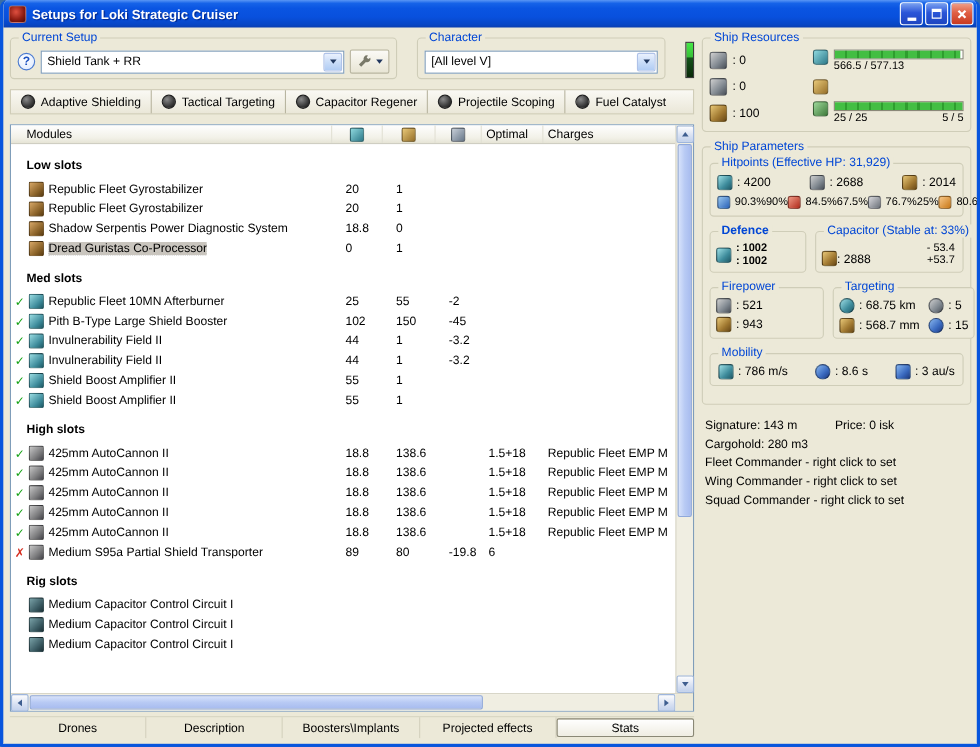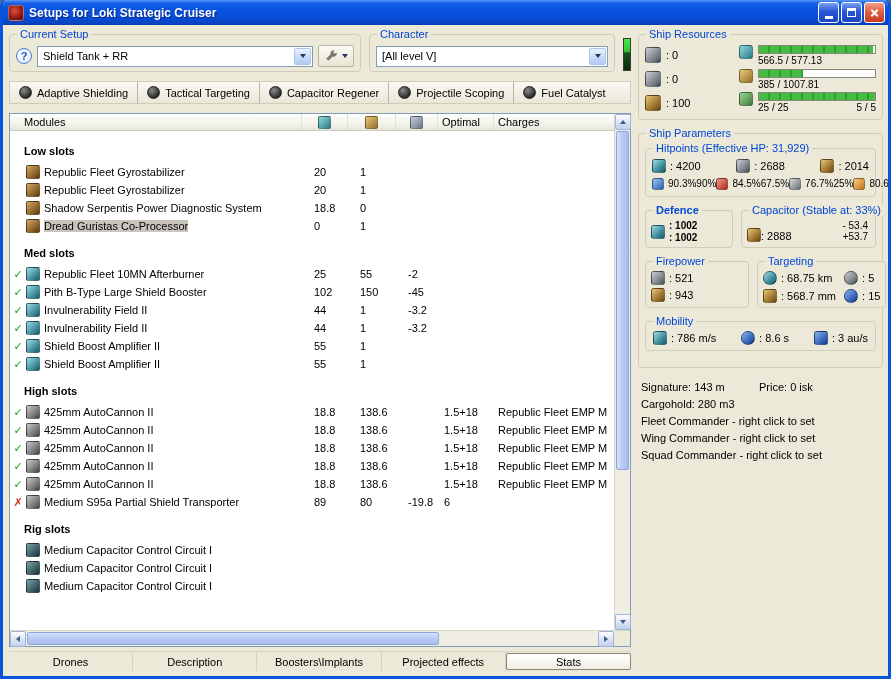--- a/index.html
+++ b/index.html
@@ -47,21 +47,21 @@
   .window-body { flex:1; display:flex; gap:7px; padding:4px 5px 5px 6px; min-height:0; }
   .left-col { width:622px; flex:none; display:flex; flex-direction:column; min-height:0; }
   .right-col { flex:1; display:flex; flex-direction:column; min-width:0; }
 
   
   .grp { position:relative; border:1px solid #CFCDB8; border-radius:4px; background:#ECE9D8; }
   .grp-label { position:absolute; top:-7px; left:7px; background:#ECE9D8; padding:0 3px;
     color:#0046D5; white-space:nowrap; }
 
   
-  .top-row { margin-top:5px; display:flex; gap:8px; align-items:flex-start; flex:none; }
+  .top-row { margin-top:5px; display:flex; gap:18px; align-items:flex-start; flex:none; }
   .setup-grp { width:352px; height:38px; }
   .char-grp { flex:1; height:38px; }
   .grp-inner { display:flex; align-items:center; gap:5px; padding:11px 6px 5px; height:100%; }
   .help-btn { width:16px; height:16px; flex:none; border-radius:50%;
     background:radial-gradient(circle at 40% 35%, #FFFFFF, #DCE8FF);
     border:1px solid #4A7AD0; color:#1A50C0; font-weight:bold; font-size:11px;
     display:flex; align-items:center; justify-content:center; }
   .combo { flex:1; height:21px; border:1px solid #7F9DB9; background:#fff; display:flex; align-items:center; min-width:0; }
   .combo-text { flex:1; padding:0 5px; white-space:nowrap; overflow:hidden; }
   .combo-btn { width:17px; align-self:stretch; margin:1px; flex:none; border:1px solid #AFC2E8; border-radius:2px;
@@ -677,28 +677,20 @@
                 <span class="segbar" style="display:block">
                     <span class="segfill" style="display:block;width:98%"></span>
                   </span>
                 <span class="bar-text">
                     <span>566.5 / 577.13</span>
                   </span>
               </span>
             </div>
             <div class="res-bar-row">
               <span class="i i14 ic-pg"></span>
-              <span class="bar-stack">
-                <span class="segbar" style="display:block">
-                    <span class="segfill" style="display:block;width:38%"></span>
-                  </span>
-                <span class="bar-text">
-                    <span>385 / 1007.81</span>
-                  </span>
-              </span>
             </div>
             <div class="res-bar-row">
               <span class="i i14 ic-drone"></span>
               <span class="bar-stack">
                 <span class="segbar" style="display:block">
                     <span class="segfill" style="display:block;width:100%"></span>
                   </span>
                 <span class="bar-text">
                   <span>25 / 25</span>
                   <span>5 / 5</span>

